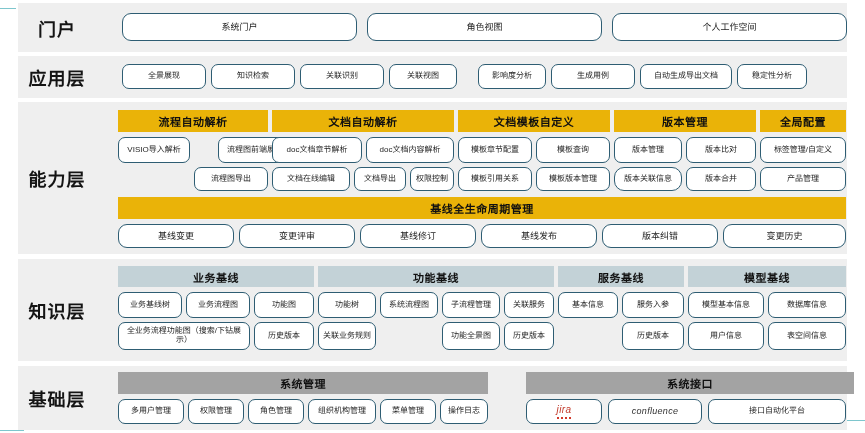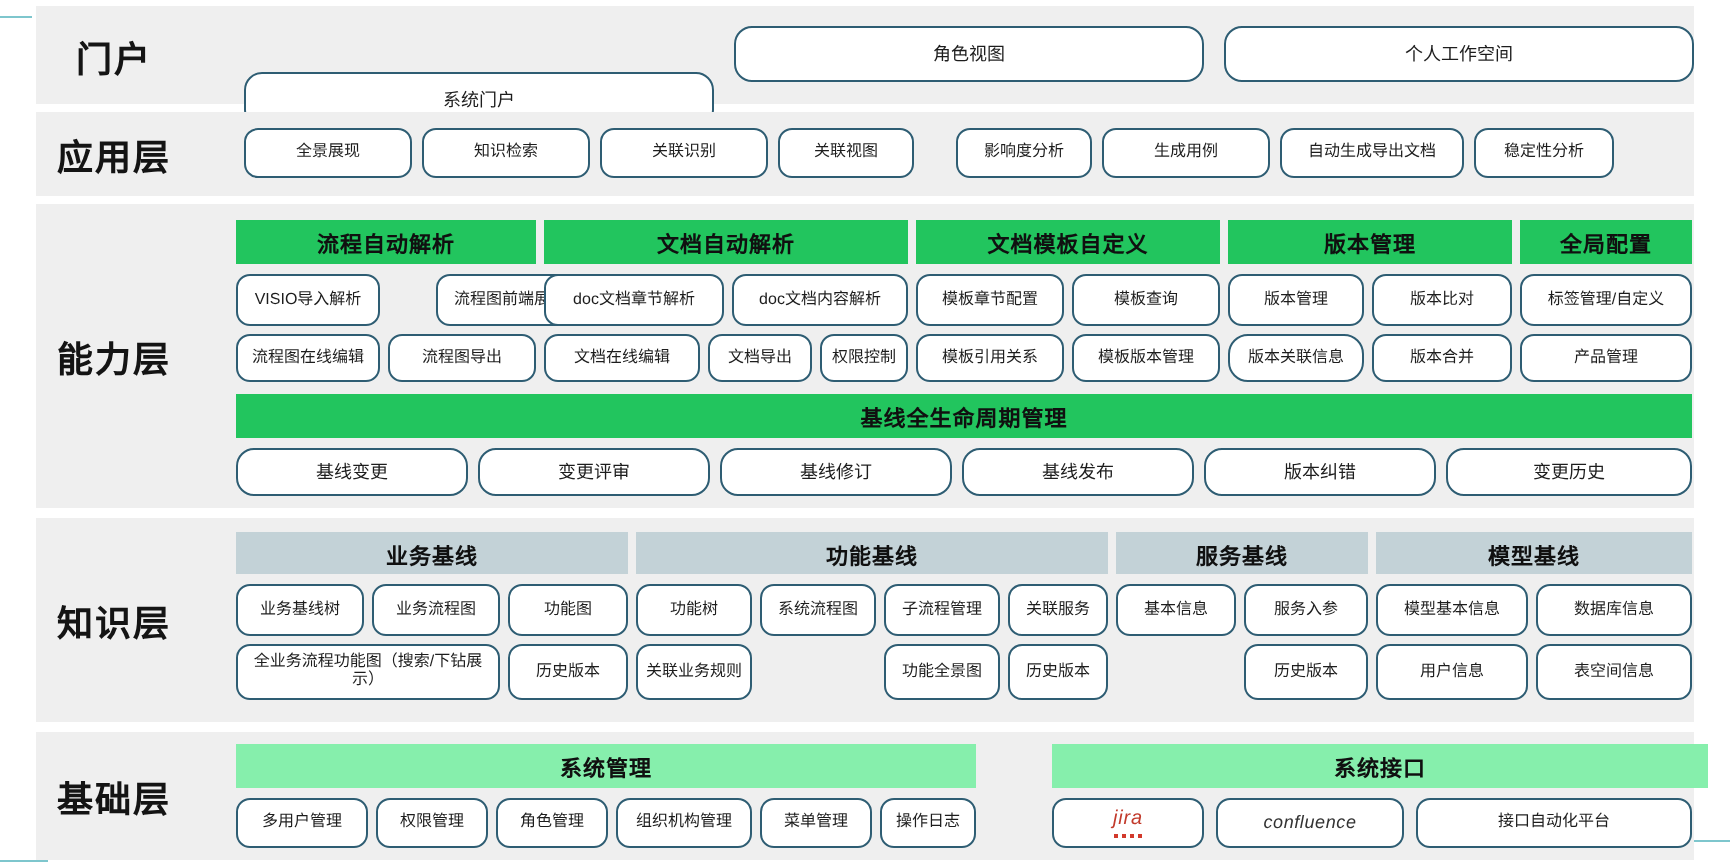--- a/index.html
+++ b/index.html
@@ -72,23 +72,23 @@
     position:absolute;
     box-sizing:border-box;
     display:flex;
     align-items:center;
     justify-content:center;
     font-size:11px;
     font-weight:bold;
     color:#101010;
     letter-spacing:.5px;
   }
-  .ghead.blue{background:#22c55e;}
+  .ghead.blue{background:#eab308;}
   .ghead.gray{background:#c3d2d7;}
-  .ghead.teal{background:#86efac;}
+  .ghead.teal{background:#a3a3a3;}
 
   
   .corner{position:absolute;border:1px solid #7ec6cd;}
   .corner.tl{left:0;top:-2px;width:16px;height:10px;border-right:none;border-top:none;border-left:none;}
   .corner.bl{left:0;bottom:2px;width:24px;height:0;border:none;border-top:1px solid #7ec6cd;}
   .corner.br{right:0;bottom:12px;width:30px;height:0;border:none;border-top:1px solid #7ec6cd;}
   .corner.arrow{
     right:28px;bottom:8px;width:0;height:0;border:none;
     border-top:4px solid transparent;border-bottom:4px solid transparent;
     border-right:6px solid #7ec6cd;
@@ -100,21 +100,21 @@
 <div class="canvas">
 
   <span class="corner tl"></span>
   <span class="corner bl"></span>
   <span class="corner br"></span>
   <span class="corner arrow"></span>
 
   <div class="band" style="top:3px;height:49px;">
     <div class="band-label">门户</div>
     <div class="band-body">
-      <div class="pill big" style="left:26px;top:10px;width:235px;height:28px;margin-top:23px;">系统门户</div>
+      <div class="pill big" style="left:26px;top:10px;width:235px;height:28px;">系统门户</div>
       <div class="pill big" style="left:271px;top:10px;width:235px;height:28px;">角色视图</div>
       <div class="pill big" style="left:516px;top:10px;width:235px;height:28px;">个人工作空间</div>
     </div>
   </div>
 
   <div class="band" style="top:56px;height:42px;">
     <div class="band-label">应用层</div>
     <div class="band-body">
       <div class="pill" style="left:26px;top:8px;width:84px;height:25px;">全景展现</div>
       <div class="pill" style="left:115px;top:8px;width:84px;height:25px;">知识检索</div>
@@ -132,21 +132,20 @@
     <div class="band-body">
 
       <div class="ghead blue" style="left:22px;top:8px;width:150px;height:22px;">流程自动解析</div>
       <div class="ghead blue" style="left:176px;top:8px;width:182px;height:22px;">文档自动解析</div>
       <div class="ghead blue" style="left:362px;top:8px;width:152px;height:22px;">文档模板自定义</div>
       <div class="ghead blue" style="left:518px;top:8px;width:142px;height:22px;">版本管理</div>
       <div class="ghead blue" style="left:664px;top:8px;width:86px;height:22px;">全局配置</div>
 
       <div class="pill" style="left:22px;top:35px;width:72px;height:26px;">VISIO导入解析</div>
       <div class="pill" style="left:98px;top:35px;width:74px;height:26px;margin-left:24px;">流程图前端展示</div>
-      <div class="pill" style="left:22px;top:65px;width:72px;height:24px;">流程图在线编辑</div>
       <div class="pill" style="left:98px;top:65px;width:74px;height:24px;">流程图导出</div>
 
       <div class="pill" style="left:176px;top:35px;width:90px;height:26px;">doc文档章节解析</div>
       <div class="pill" style="left:270px;top:35px;width:88px;height:26px;">doc文档内容解析</div>
       <div class="pill" style="left:176px;top:65px;width:78px;height:24px;">文档在线编辑</div>
       <div class="pill" style="left:258px;top:65px;width:52px;height:24px;">文档导出</div>
       <div class="pill" style="left:314px;top:65px;width:44px;height:24px;">权限控制</div>
 
       <div class="pill" style="left:362px;top:35px;width:74px;height:26px;">模板章节配置</div>
       <div class="pill" style="left:440px;top:35px;width:74px;height:26px;">模板查询</div>

